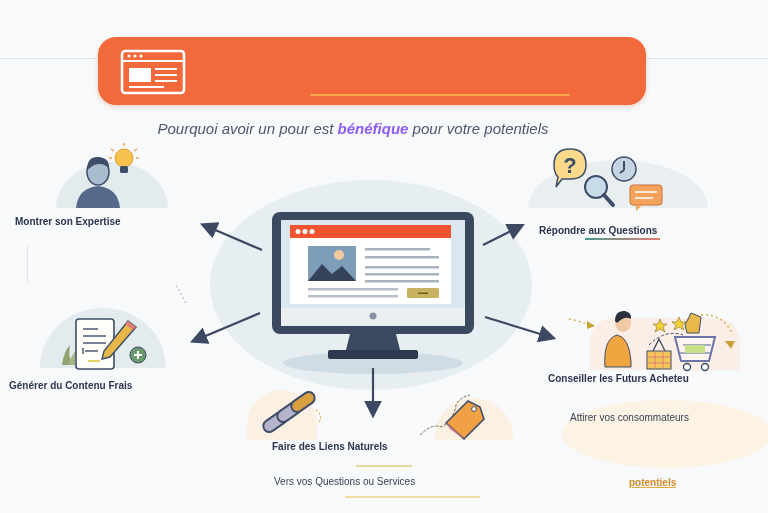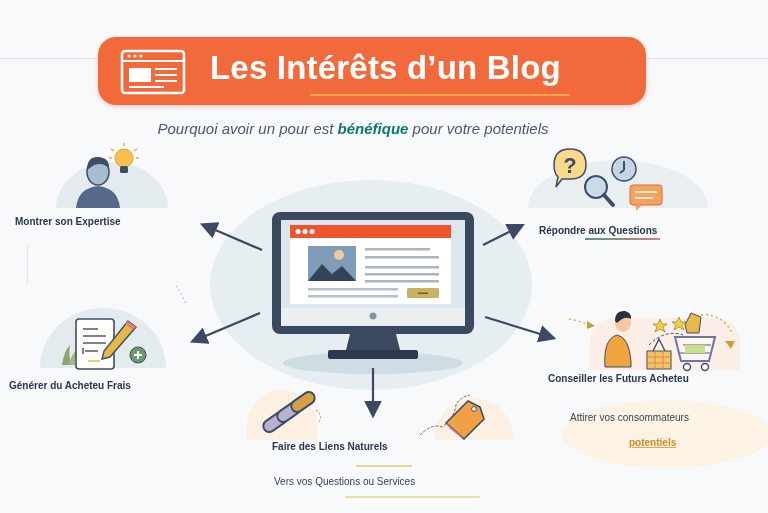--- a/index.html
+++ b/index.html
@@ -21,56 +21,55 @@
   .banner-icon { left: 22px; top: 12px; }
   .banner-title {
     left: 112px; top: 12px; font-size: 33px; font-weight: bold; color: #ffffff;
     letter-spacing: 0.2px; white-space: nowrap;
   }
   .banner-underline { left: 212px; top: 57px; width: 260px; height: 2px; background: #f5a84a; border-radius: 1px; }
 
   .subtitle {
     left: 0; top: 120px; width: 706px; text-align: center; font-size: 15px; font-style: italic; color: #4c5770;
   }
-  .subtitle b { color: #0f766e; }
+  .subtitle b { color: #8b5cf6; }
 
   
   .center-ellipse {
     left: 210px; top: 180px; width: 322px; height: 210px; border-radius: 50%;
     background: #e7eef2;
   }
   .center-shadow {
     left: 283px; top: 352px; width: 180px; height: 22px; border-radius: 50%; background: #cfdce4;
   }
 
   
   .blob { border-radius: 50% 50% 0 0 / 100% 100% 0 0; }
   .label { font-weight: bold; font-size: 10px; color: #2b3552; white-space: nowrap; }
   .sub { font-size: 10px; color: #3a4257; white-space: nowrap; }
-  .hl { color: #d18a2a; font-weight: bold; text-decoration: underline; text-decoration-color: #e6a94a; }
+  .hl { color: #d18a2a; font-weight: bold; text-decoration: underline; text-decoration-color: #e6a94a; margin-top: 40px; }
 </style>
 </head>
 <body>
 
 <div class="abs banner-line"></div>
 
 <div class="abs banner">
   <svg class="abs banner-icon" width="66" height="46" viewBox="0 0 66 46">
     <rect x="2" y="2" width="62" height="42" rx="3" fill="none" stroke="#fff" stroke-width="2.5"></rect>
     <line x1="2" y1="12" x2="64" y2="12" stroke="#fff" stroke-width="2"></line>
     <circle cx="9" cy="7" r="1.6" fill="#fff"></circle>
       <circle cx="15" cy="7" r="1.6" fill="#fff"></circle>
       <circle cx="21" cy="7" r="1.6" fill="#fff"></circle>
     <rect x="9" y="19" width="22" height="14" fill="#fff"></rect>
     <line x1="35" y1="20" x2="57" y2="20" stroke="#fff" stroke-width="2"></line>
     <line x1="35" y1="26" x2="57" y2="26" stroke="#fff" stroke-width="2"></line>
     <line x1="35" y1="32" x2="57" y2="32" stroke="#fff" stroke-width="2"></line>
     <line x1="9" y1="38" x2="44" y2="38" stroke="#fff" stroke-width="2"></line>
   </svg>
-  <div class="abs banner-title">Les Intérêts d’un Blog</div>
   <div class="abs banner-underline"></div>
 </div>
 
 <div class="abs subtitle">
   <span>Pourquoi avoir un pour est </span><b>bénéfique</b><span> pour votre potentiels</span>
 </div>
 
 <div class="abs center-ellipse"></div>
 <div class="abs center-shadow"></div>
 <svg class="abs" style="left:270px; top:210px;" width="206" height="155" viewBox="0 0 206 155">
@@ -156,21 +155,21 @@
   <line x1="25" y1="28" x2="48" y2="28" stroke="#3e4e69" stroke-width="1.4"></line>
   <line x1="27" y1="36" x2="40" y2="36" stroke="#3e4e69" stroke-width="1.4"></line>
   <line x1="25" y1="33" x2="25" y2="39" stroke="#3e4e69" stroke-width="1.4"></line>
   <line x1="30" y1="46" x2="42" y2="46" stroke="#e6d16a" stroke-width="2"></line>
   <polygon points="70,6 78,12 52,42 44,44 46,36" fill="#e6b84a" stroke="#3e4e69" stroke-width="1.4"></polygon>
   <polygon points="70,6 78,12 75,15 67,9" fill="#e07d74"></polygon>
   <circle cx="80" cy="40" r="8" fill="#6b9a6e" stroke="#3e4e69" stroke-width="1"></circle>
   <line x1="76" y1="40" x2="84" y2="40" stroke="#fff" stroke-width="2"></line>
   <line x1="80" y1="36" x2="80" y2="44" stroke="#fff" stroke-width="2"></line>
 </svg>
-<div class="abs label" style="left:9px; top:380px;">Générer du Acheteu Frais</div>
+<div class="abs label" style="left:9px; top:380px;">Générer du Contenu Frais</div>
 
 <div class="abs" style="left:590px; top:318px; width:150px; height:52px; background:#fbeee6; border-radius:24px 24px 0 0;"></div>
 <svg class="abs" style="left:565px; top:305px;" width="205" height="70" viewBox="0 0 205 70">
   <path d="M4 14 Q14 16 24 20" fill="none" stroke="#d9b040" stroke-width="1.5" stroke-dasharray="2 3"></path>
   <polygon points="22,16 30,21 22,24" fill="#c9a032"></polygon>
   <path d="M40 62 Q38 34 52 30 Q64 32 66 56 L66 62 Z" fill="#f0a540" stroke="#3e4e69" stroke-width="1"></path>
   <ellipse cx="58" cy="18" rx="8" ry="9" fill="#f1c9a5"></ellipse>
   <path d="M50 16 Q50 5 60 6 Q67 8 66 14 Q60 10 52 18 Z" fill="#2c2f3e"></path>
   <rect x="82" y="46" width="24" height="18" fill="#f2c85b" stroke="#3e4e69" stroke-width="1"></rect>
   <line x1="82" y1="52" x2="106" y2="52" stroke="#e07d74" stroke-width="1"></line>

